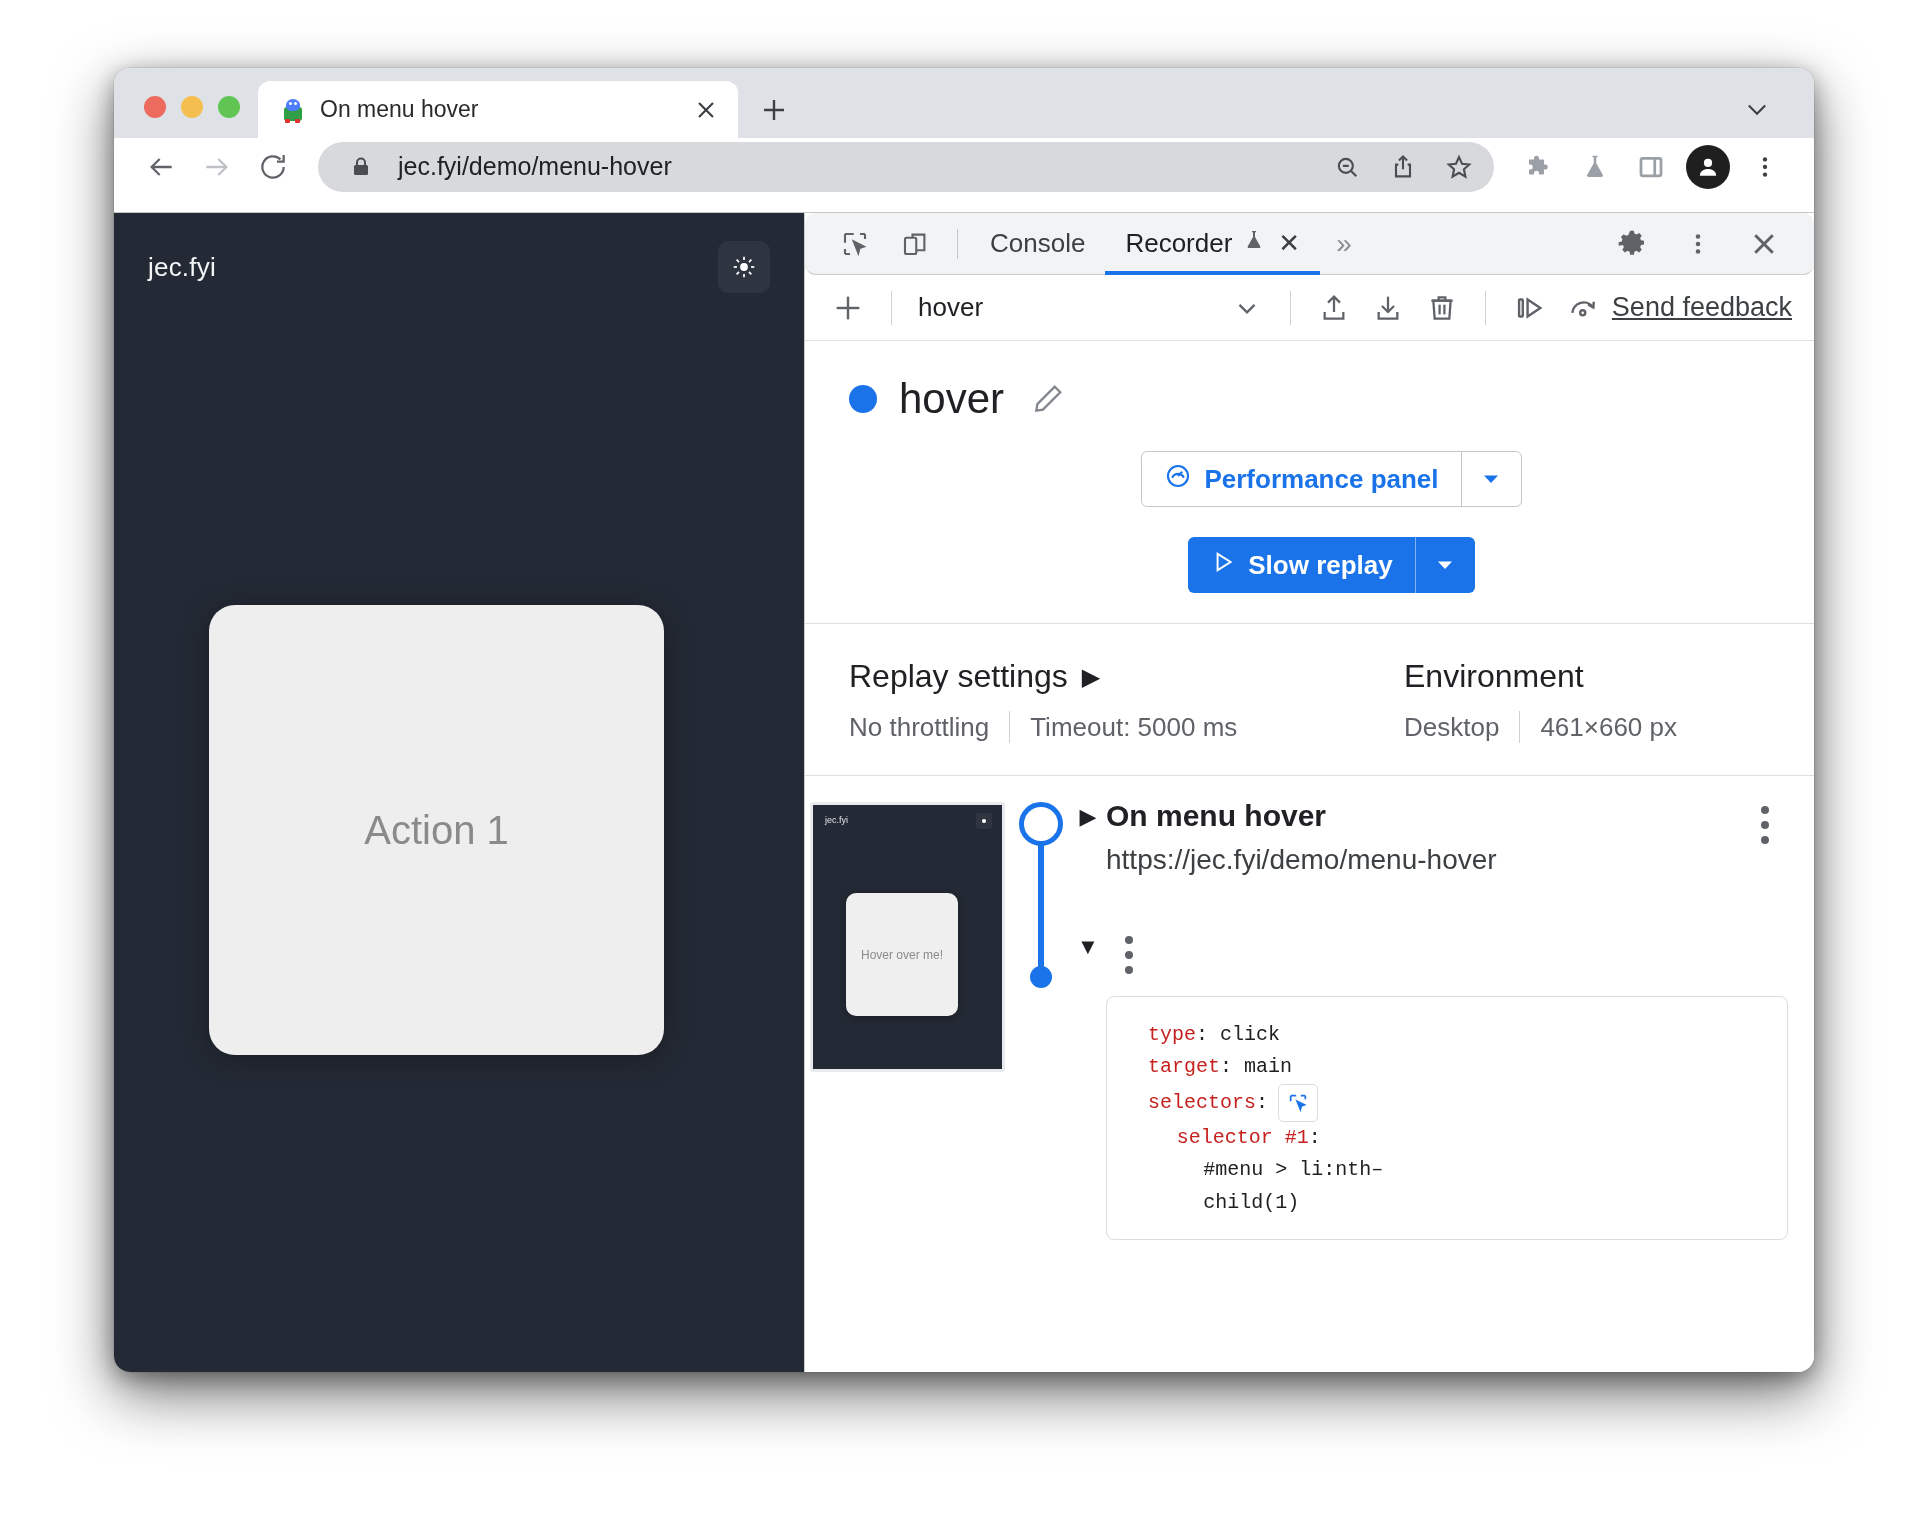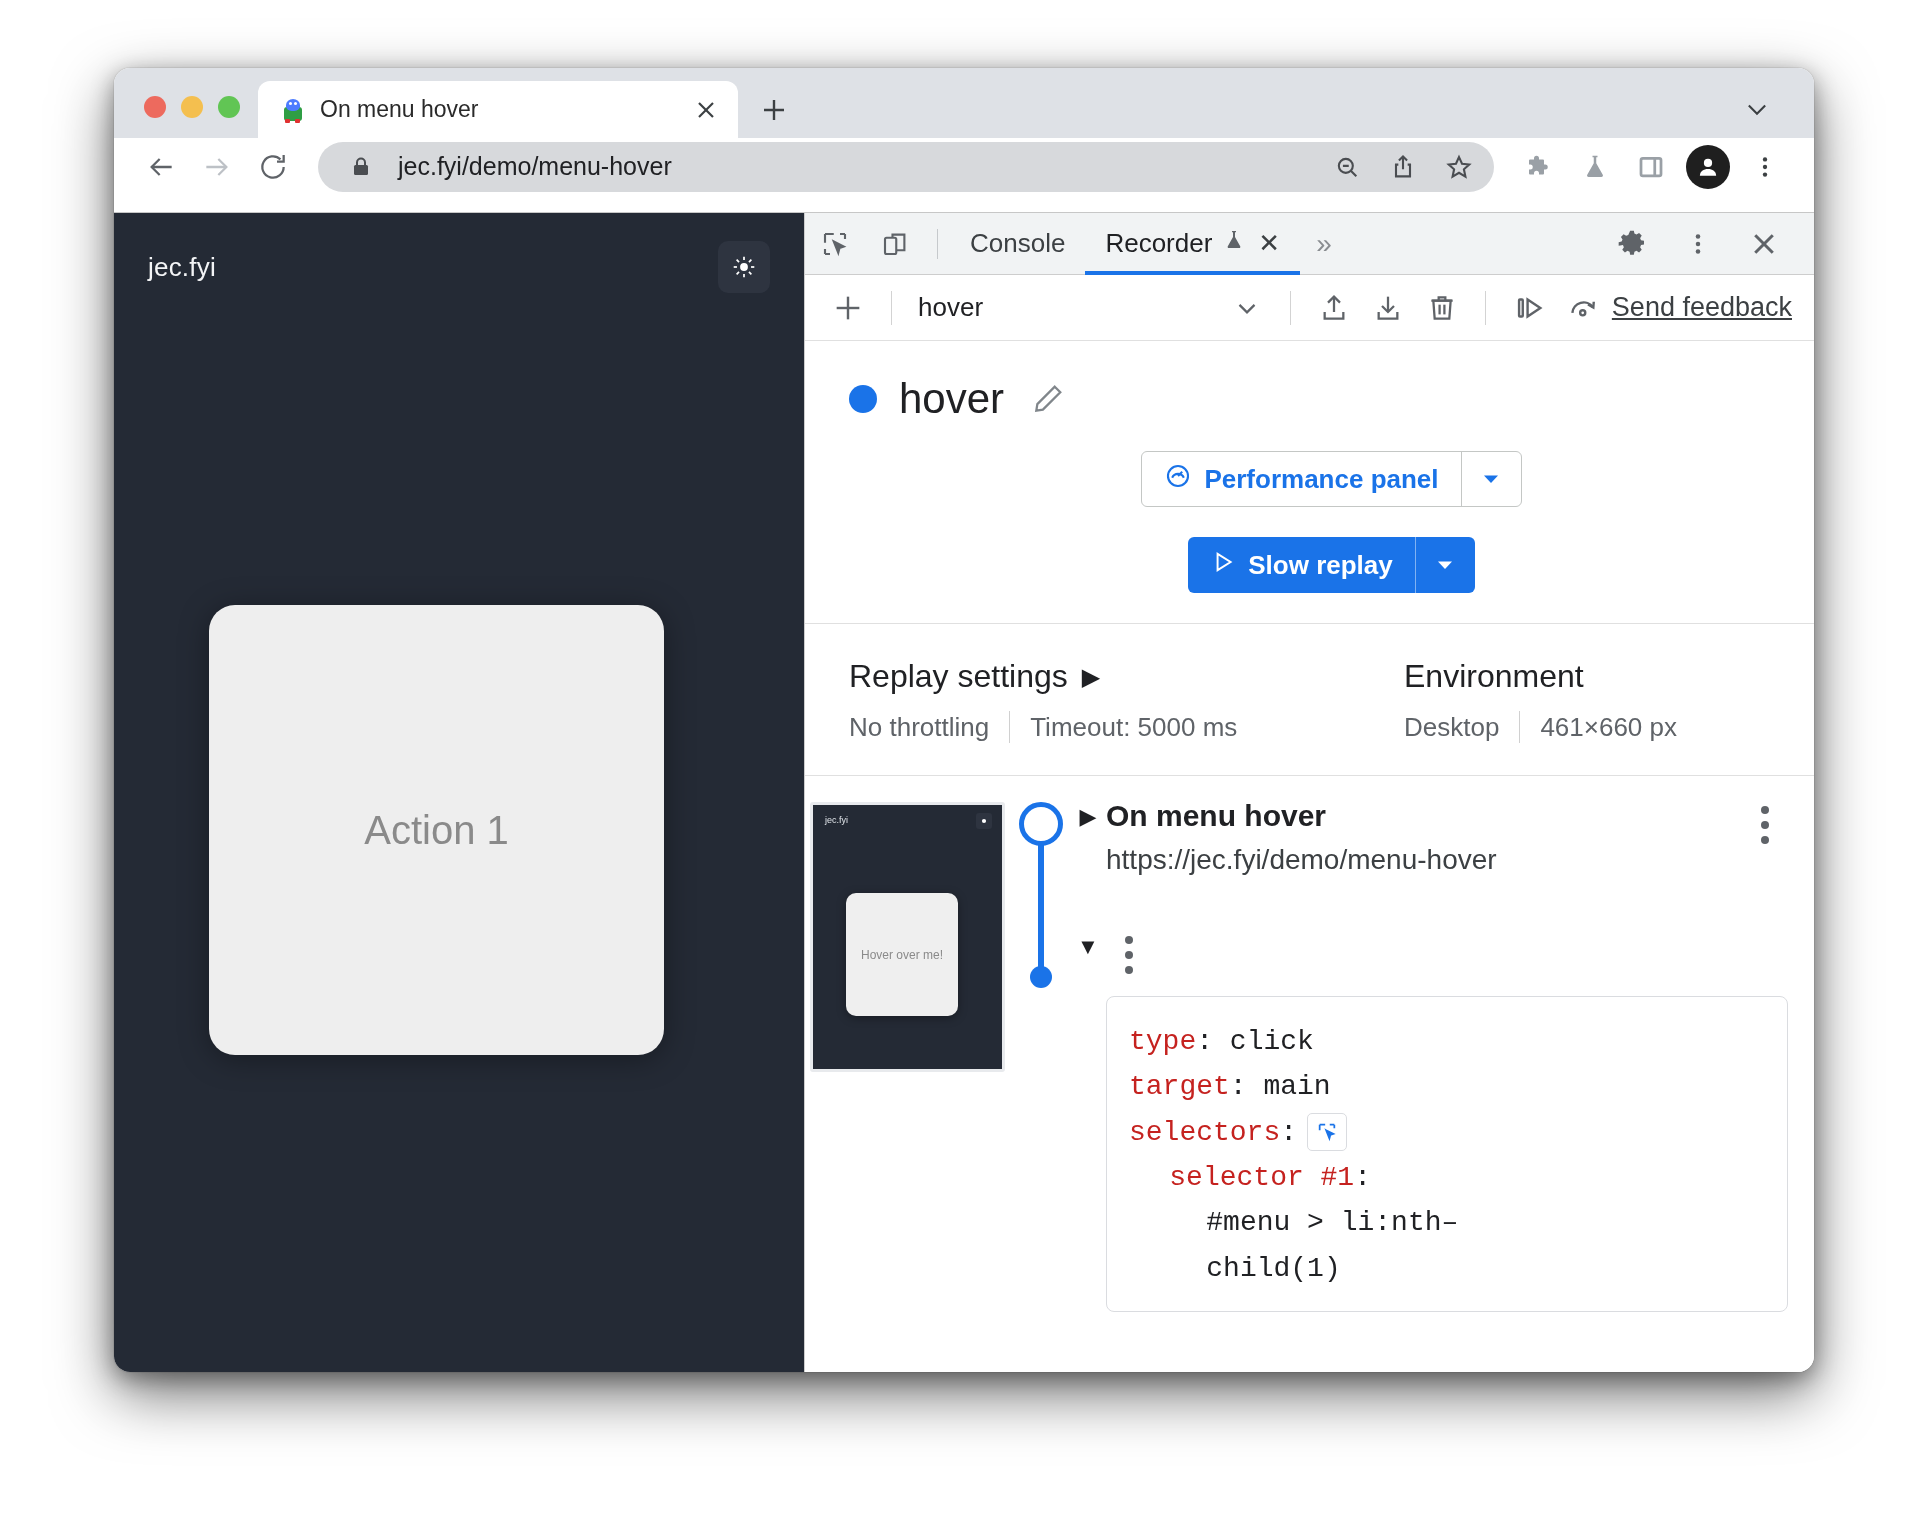--- a/index.html
+++ b/index.html
@@ -192,21 +192,22 @@
     background: #fff;
     display: flex; flex-direction: column;
     border-left: 1px solid #cdcdcd;
     border-top: 1px solid #c7c7c7;
   }
   .dt-tabbar {
     height: 62px;
     background: #f1f3f4;
     display: flex; align-items: center;
     border-bottom: 1px solid #cdcdcd;
-    padding-left: 0;
+    padding-left: 20px;
+    border-radius: 11px;
   }
   .dt-tool {
     width: 52px; height: 46px;
     display: flex; align-items: center; justify-content: center;
     color: #5f6368; margin: 0 4px;
   }
   .dt-sep {
     width: 1px; height: 30px; background: #c6c9cc; margin: 0 12px;
   }
   .dt-tab {
@@ -408,23 +409,23 @@
   }
   .kebab i { width: 8px; height: 8px; border-radius: 50%; background: #5f6368; display:block; }
 
   .step-gap { height: 52px; }
 
   .code-panel {
     margin: 22px 0 0 36px;
     border: 1px solid #dadce0;
     border-radius: 8px;
     background: #fff;
-    padding: 22px 26px 20px 22px;
+    padding: 22px 26px 20px 41px;
     font-family: "Liberation Mono", monospace;
-    font-size: 28px;
+    font-size: 20px;
     line-height: 1.62;
     color: #202124;
   }
   .k { color: #c5221f; }
   .ind1 { padding-left: 2.4ch; }
   .ind2 { padding-left: 4.6ch; }
   .sel-btn {
     display: inline-flex; align-items: center; justify-content: center;
     width: 40px; height: 38px;
     border: 1px solid #dadce0; border-radius: 5px;

